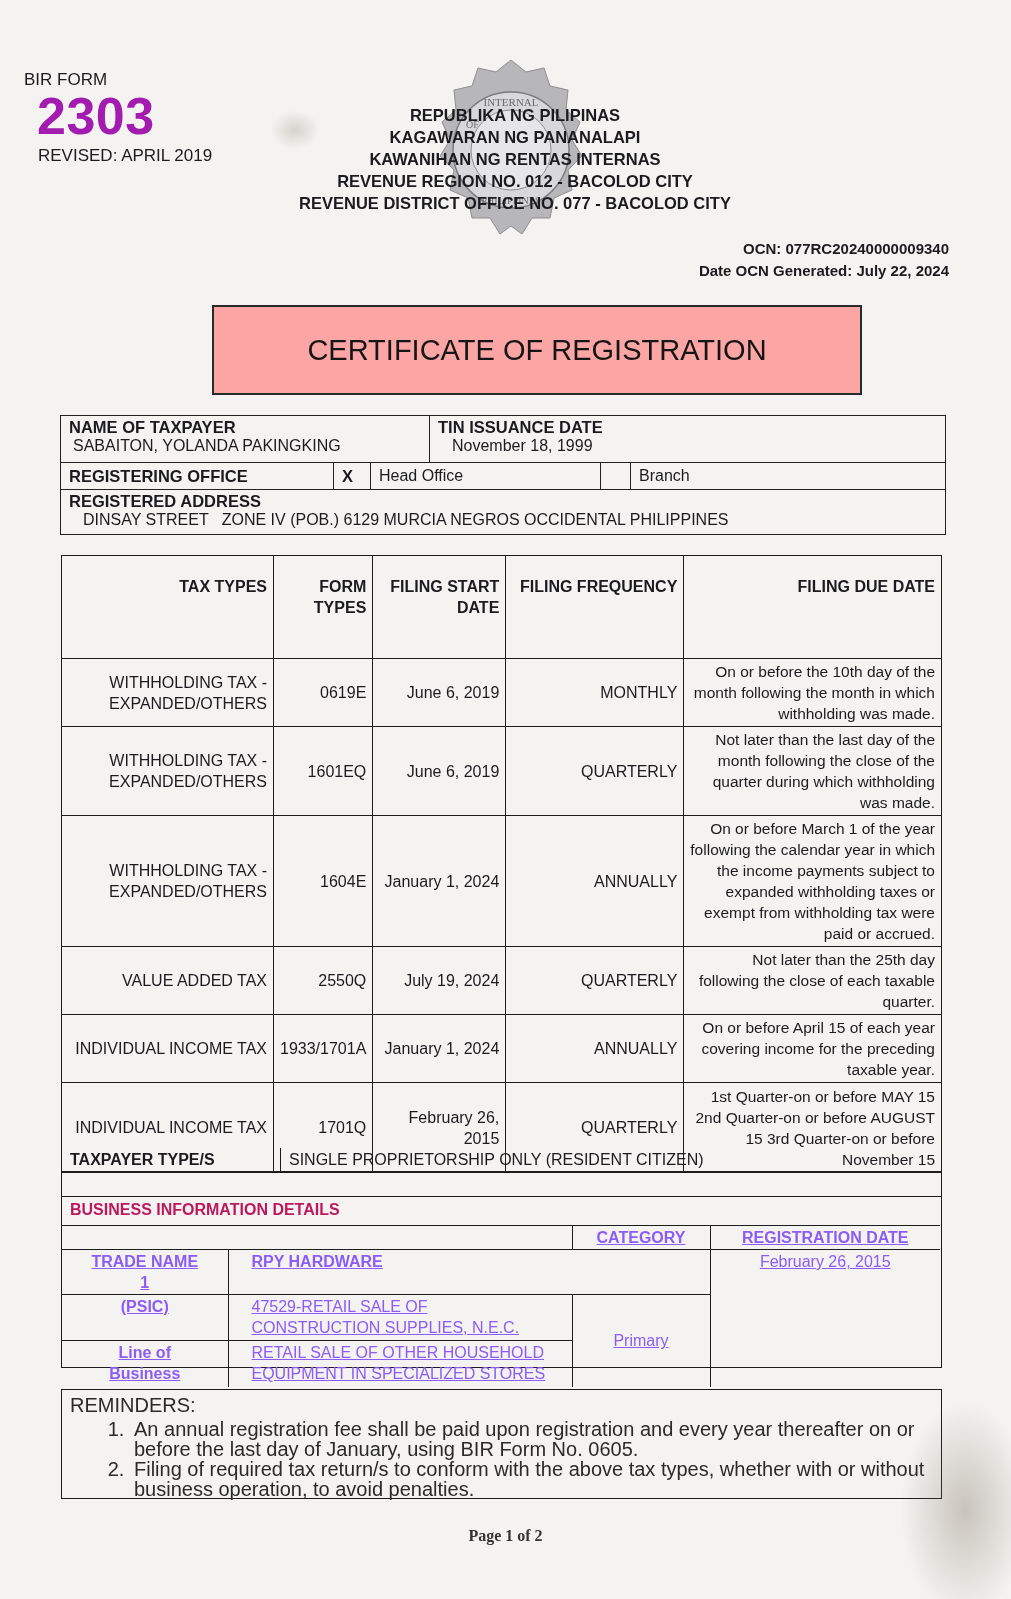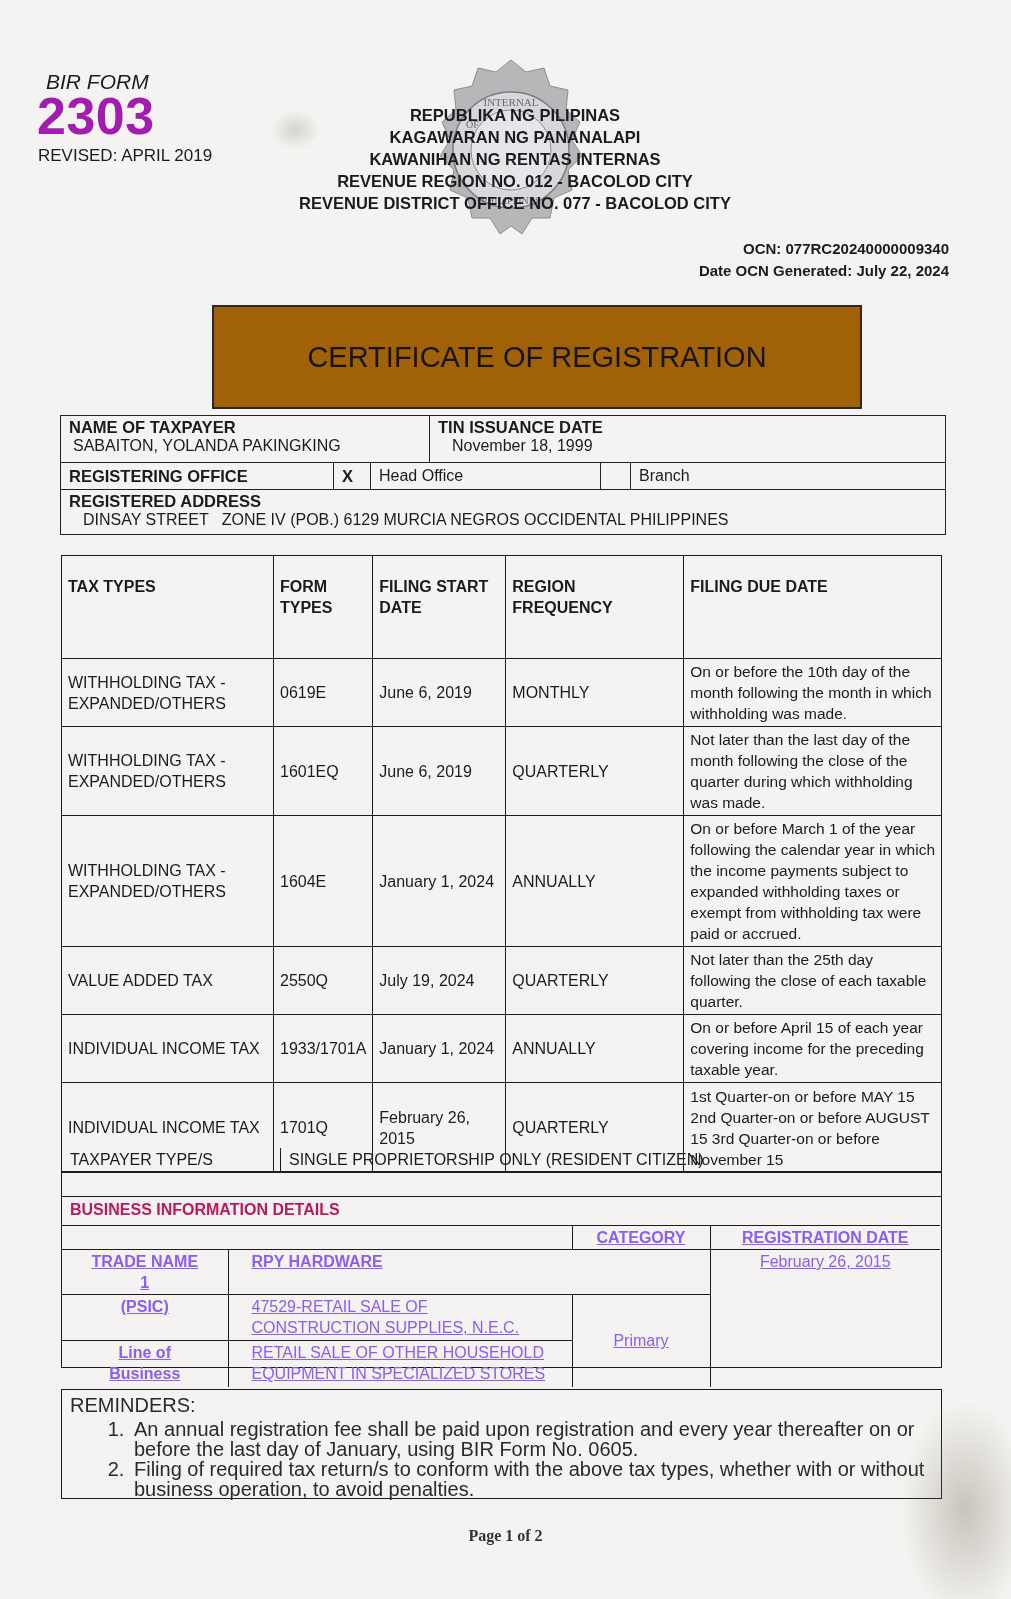--- a/index.html
+++ b/index.html
@@ -3,48 +3,48 @@
 <meta charset="utf-8">
 <style>
   html, body { margin:0; padding:0; }
   body {
     width:1011px; height:1599px; position:relative; overflow:hidden;
     background:#f4f3f1;
     font-family:"Liberation Sans", sans-serif; color:#1b1b1f;
   }
   .abs { position:absolute; }
   
-  .bir-label { left:46px; top:70px; font-size:21px;font-style:italic; }
+  .bir-label { left:24px; top:70px; font-size:17px; }
   .form-no { left:37px; top:88px; font-size:52px; font-weight:bold; letter-spacing:0.5px; color:#a21caf; line-height:56px; }
   .revised { left:38px; top:146px; font-size:17px; }
   
   .seal { left:438px; top:58px; width:146px; height:186px; }
   
   .gov { left:280px; top:104px; width:470px; text-align:center; font-weight:bold; font-size:16.5px; line-height:22px; }
   .gov div { white-space:nowrap; }
   .ocn { right:62px; top:238px; text-align:right; font-weight:bold; font-size:15px; line-height:22px; }
   
-  .title-box { left:212px; top:305px; width:650px; height:104px; border:2px solid #2a2a2a; background:#a16207; box-sizing:border-box; display:flex; align-items:center; justify-content:center; font-size:29px; color:#151515; }
+  .title-box { left:212px; top:305px; width:650px; height:90px; border:2px solid #2a2a2a; background:#fca5a5; box-sizing:border-box; display:flex; align-items:center; justify-content:center; font-size:29px; color:#151515; }
   
   .info { left:60px; top:415px; width:886px; border:1.5px solid #222; box-sizing:border-box; font-size:16px; }
   .info .row { display:flex; border-bottom:1.5px solid #222; }
   .info .row:last-child { border-bottom:none; }
   .info .cell { box-sizing:border-box; padding:2px 8px; border-right:1.5px solid #222; }
   .info .cell:last-child { border-right:none; }
   .lbl { font-weight:bold; font-size:16.5px; }
   .val { padding-left:14px; }
   
   table { border-collapse:collapse; }
   .tax { position:absolute; left:61px; top:555px; width:881px; font-size:16px; }
-  .tax td, .tax th { border:1.5px solid #1c1c1c; text-align:left; vertical-align:middle; padding:2px 6px; line-height:21px; }
+  .tax td, .tax th { border:1.5px solid #1c1c1c; text-align:right; vertical-align:middle; padding:2px 6px; line-height:21px; }
   .tax th { font-weight:bold; height:80px; vertical-align:top; padding-top:20px; }
   .tax td.due { font-size:15.5px; line-height:21px; }
   
   .tptype { left:61px; top:1148px; width:881px; height:24px; border:1.5px solid #1c1c1c; border-top:none; box-sizing:border-box; display:flex; font-size:16px; }
-  .tptype .c1 { width:210px; border-right:1.5px solid #1c1c1c; font-weight:normal; padding-left:8px; line-height:24px; }
+  .tptype .c1 { width:210px; border-right:1.5px solid #1c1c1c; font-weight:bold; padding-left:8px; line-height:24px; }
   .tptype .c2 { padding-left:8px; line-height:24px; }
   .spacer { left:61px; top:1172px; width:881px; height:24px; border-left:1.5px solid #1c1c1c; border-right:1.5px solid #1c1c1c; box-sizing:border-box; }
   
   .biz { left:61px; top:1196px; width:881px; height:172px; border:1.5px solid #1c1c1c; box-sizing:border-box; font-size:16px; }
   .biz-title { position:absolute; left:8px; top:4px; font-weight:bold; color:#be185d; }
   .bgrid { position:absolute; left:0; top:28px; width:878px; }
   .bgrid td { border:1.5px solid #1c1c1c; padding:1px 23px; vertical-align:top; line-height:21px; color:#8b5cf6;text-decoration:underline; }
   .bgrid .h { font-weight:bold; text-align:center; }
   
   .rem { left:61px; top:1389px; width:881px; height:110px; border:1.5px solid #1c1c1c; box-sizing:border-box; font-size:20px; color:#2a2a2a; padding:4px 8px; }
@@ -120,21 +120,21 @@
       <col style="width:85px">
       <col style="width:133px">
       <col style="width:178px">
       <col>
   </colgroup>
   <thead>
     <tr>
       <th>TAX TYPES</th>
       <th>FORM TYPES</th>
       <th>FILING START DATE</th>
-      <th>REGION FREQUENCY</th>
+      <th>FILING FREQUENCY</th>
       <th>FILING DUE DATE</th>
     </tr>
   </thead>
   <tbody>
     <tr style="height:68px">
       <td>WITHHOLDING TAX - EXPANDED/OTHERS</td>
       <td>0619E</td>
       <td>June 6, 2019</td>
       <td>MONTHLY</td>
       <td class="due">On or before the 10th day of the month following the month in which withholding was made.</td>

